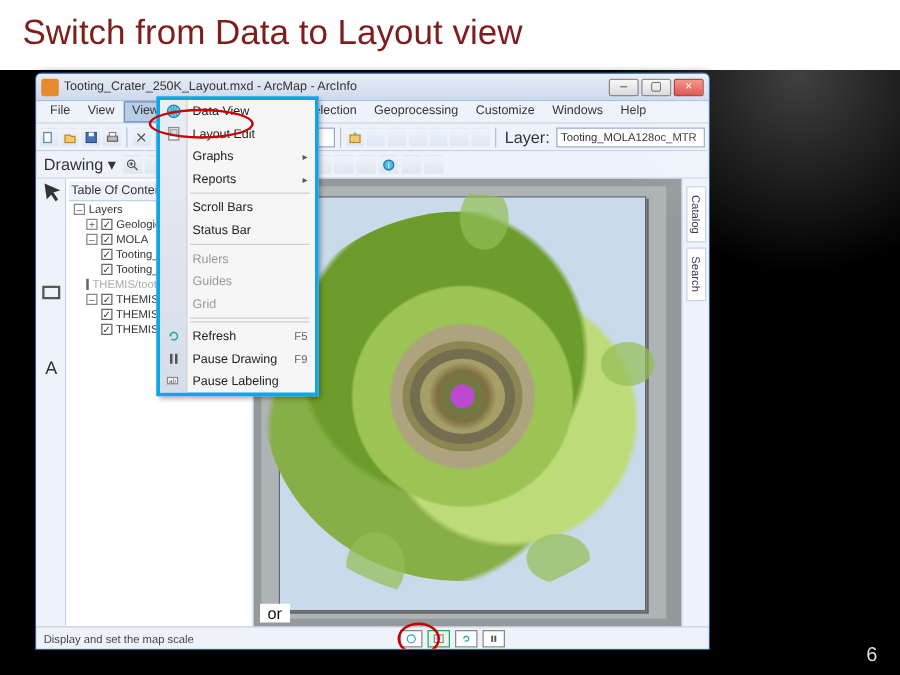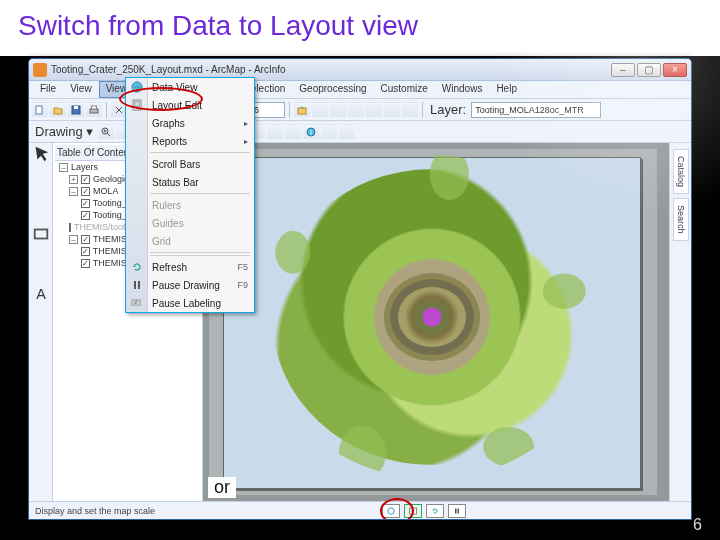--- a/index.html
+++ b/index.html
@@ -10,21 +10,21 @@
     font-family: "Segoe UI", Tahoma, sans-serif;
     position: relative;
     overflow: hidden;
   }
   .slide-title {
     position: absolute;
     top: 10px;
     left: 18px;
     font-size: 28px;
     font-weight: 400;
-    color: #6d28d9;
+    color: #7f1d1d;
     z-index: 100;
     background: #fff;
     padding: 0 10px 0 0;
   }
   .title-bg {
     position: absolute;
     top: 0; left: 0; right: 0;
     height: 56px;
     background: #fff;
   }
@@ -33,21 +33,21 @@
     bottom: 6px;
     right: 18px;
     color: #ddd;
     font-size: 16px;
   }
   .or-label {
     position: absolute;
     bottom: 42px;
     left: 208px;
     color: #111;
-    font-size: 18px;
+    font-size: 13px;
     background: #fff;
     padding: 0 6px;
     z-index: 50;
   }
 
   
   .corner-light {
     position: absolute;
     top: -100px;
     right: -80px;
@@ -55,21 +55,21 @@
     height: 320px;
     background: radial-gradient(circle at center, rgba(255,255,255,0.25), rgba(0,0,0,0) 70%);
     z-index: 1;
   }
 
   
   .win {
     position: absolute;
     top: 58px;
     left: 28px;
-    width: 664px;
+    width: 540px;
     height: 462px;
     background: #dce6f2;
     border: 1px solid #2e5f9b;
     border-radius: 5px 5px 0 0;
     display: flex;
     flex-direction: column;
     box-shadow: 0 0 6px rgba(0,0,0,.4);
     overflow: hidden;
   }
   .titlebar {
@@ -277,21 +277,21 @@
     margin-bottom:4px;
   }
 
   
   .dropdown {
     position: absolute;
     top: 18px;
     left: 96px;
     width: 130px;
     background: #f6f6f6;
-    border: 1px solid #0ea5e9;
+    border: 3px solid #0ea5e9;
     box-shadow: 2px 2px 4px rgba(0,0,0,.35);
     font-size: 10px;
     z-index: 30;
   }
   .dropdown .dd-left {
     position:absolute;
     left:0; top:0; bottom:0;
     width: 22px;
     background: linear-gradient(#e9eef6,#d5dde9);
     border-right: 1px solid #cfcfcf;

